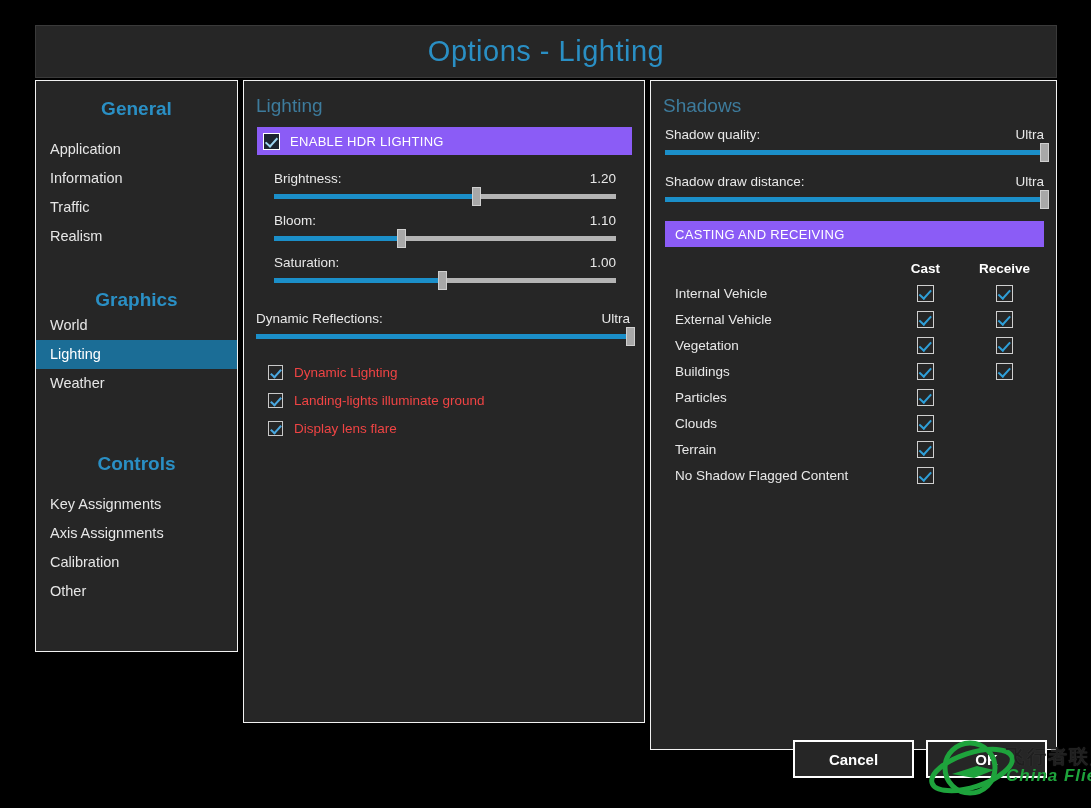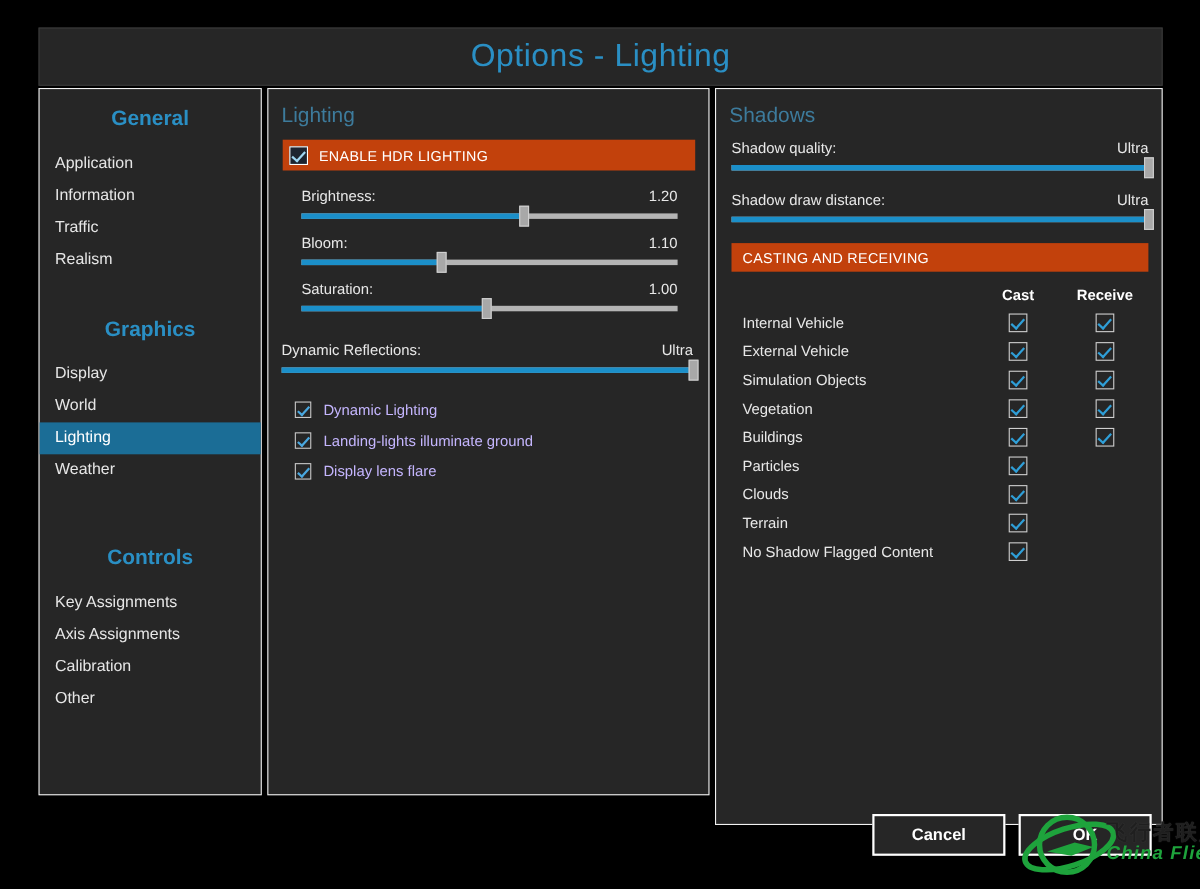--- a/index.html
+++ b/index.html
@@ -37,21 +37,21 @@
     font-weight: 400;
   }
 
   
   .panel {
     position: absolute;
     background: #262626;
     border: 1px solid #f2f2f2;
     box-sizing: border-box;
   }
-  #sidebar-panel { left: 35px;  top: 80px; width: 203px; height: 643px; }
+  #sidebar-panel { left: 35px;  top: 80px; width: 203px; height: 572px; }
   #lighting-panel { left: 243px; top: 80px; width: 402px; height: 643px; }
   #shadows-panel { left: 650px; top: 80px; width: 407px; height: 670px; }
 
   
   .side-group-title {
     text-align: center;
     color: #2a8fc4;
     font-size: 19px;
     font-weight: bold;
   }
@@ -75,21 +75,21 @@
 
   
   .panel-heading {
     color: #3d7b9c;
     font-size: 19px;
     padding: 14px 0 0 12px;
   }
 
   
   .blue-bar {
-    background: #c2410c;
+    background: #8b5cf6;
     height: 26px;
     display: flex;
     align-items: center;
     color: #ffffff;
     font-size: 13px;
     letter-spacing: 0.3px;
   }
   #hdr-bar {
     position: absolute;
     left: 13px; top: 46px; width: 375px; height: 28px;
@@ -151,21 +151,21 @@
     box-sizing: border-box;
     transform: translateX(-4px);
   }
 
   
   .cb-row {
     position: absolute;
     display: flex;
     align-items: center;
     font-size: 13.5px;
-    color: #c4b5fd;
+    color: #ef4444;
   }
   .cb-plain {
     width: 15px; height: 15px;
     border: 1.5px solid #c8c8c8;
     box-sizing: border-box;
     background: transparent;
     position: relative;
     margin-right: 11px;
     flex: none;
   }
@@ -267,21 +267,20 @@
 </div>
 
 <div class="panel" id="sidebar-panel">
   <div class="side-group-title" id="sb-general">General</div>
   <div class="side-item first-of-group">Application</div>
   <div class="side-item">Information</div>
   <div class="side-item">Traffic</div>
   <div class="side-item">Realism</div>
 
   <div class="side-group-title" id="sb-graphics">Graphics</div>
-  <div class="side-item first-of-group">Display</div>
   <div class="side-item">World</div>
   <div class="side-item selected">Lighting</div>
   <div class="side-item">Weather</div>
 
   <div class="side-group-title" id="sb-controls">Controls</div>
   <div class="side-item first-of-group">Key Assignments</div>
   <div class="side-item">Axis Assignments</div>
   <div class="side-item">Calibration</div>
   <div class="side-item">Other</div>
 </div>
@@ -392,29 +391,20 @@
       <span class="m-label">Internal Vehicle</span>
       <span class="m-cast">
           <span class="m-cell-box"></span>
         </span>
       <span class="m-recv">
           <span class="m-cell-box"></span>
         </span>
     </div>
     <div class="matrix-row">
       <span class="m-label">External Vehicle</span>
-      <span class="m-cast">
-          <span class="m-cell-box"></span>
-        </span>
-      <span class="m-recv">
-          <span class="m-cell-box"></span>
-        </span>
-    </div>
-    <div class="matrix-row">
-      <span class="m-label">Simulation Objects</span>
       <span class="m-cast">
           <span class="m-cell-box"></span>
         </span>
       <span class="m-recv">
           <span class="m-cell-box"></span>
         </span>
     </div>
     <div class="matrix-row">
       <span class="m-label">Vegetation</span>
       <span class="m-cast">

